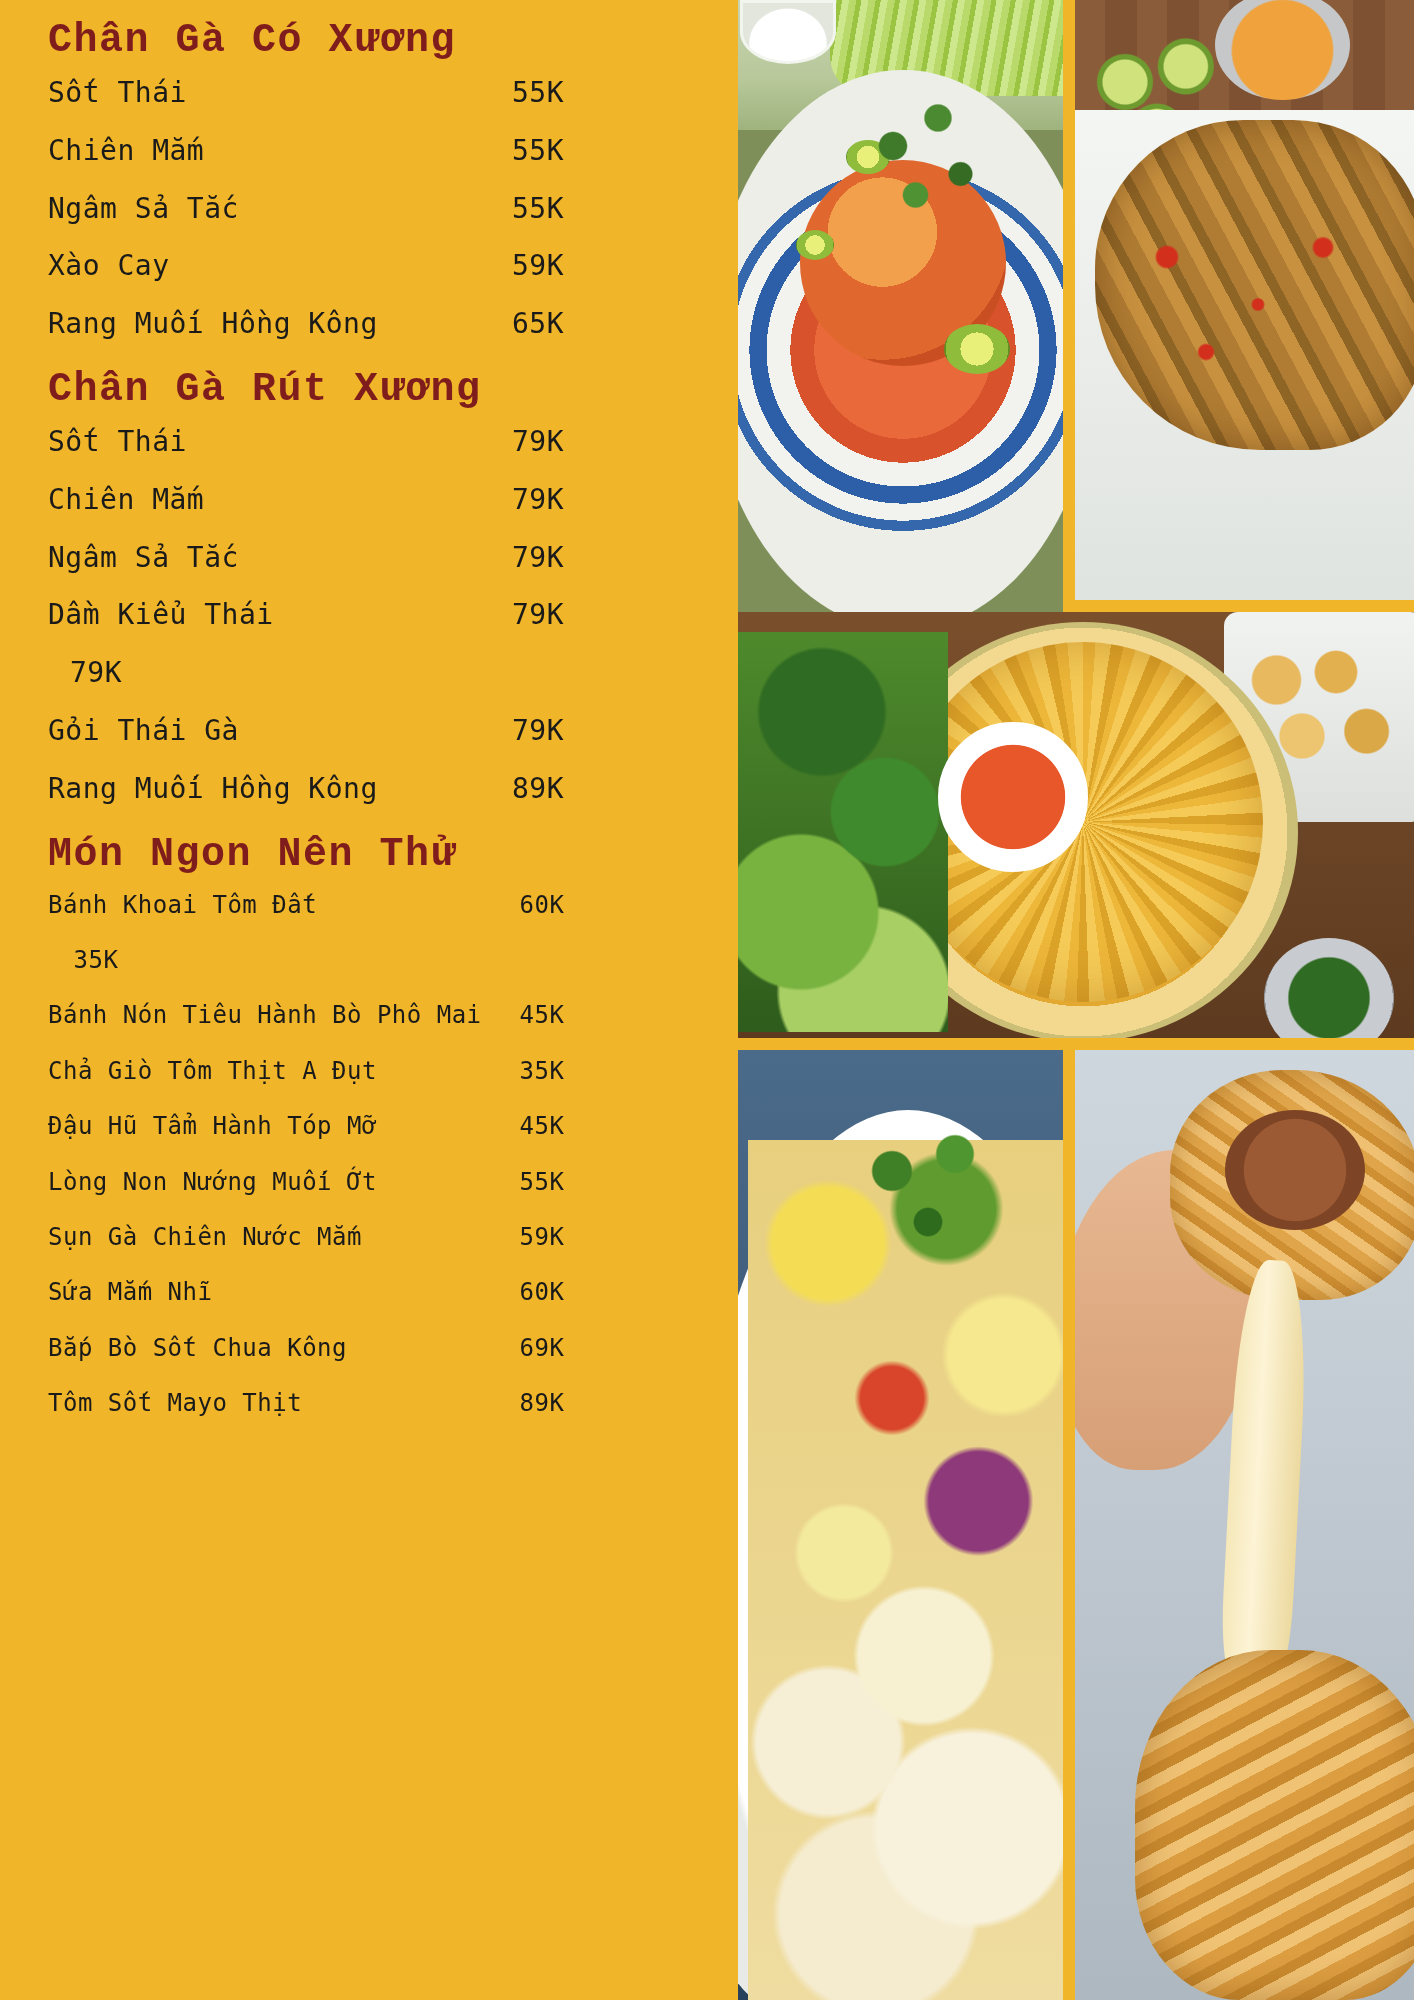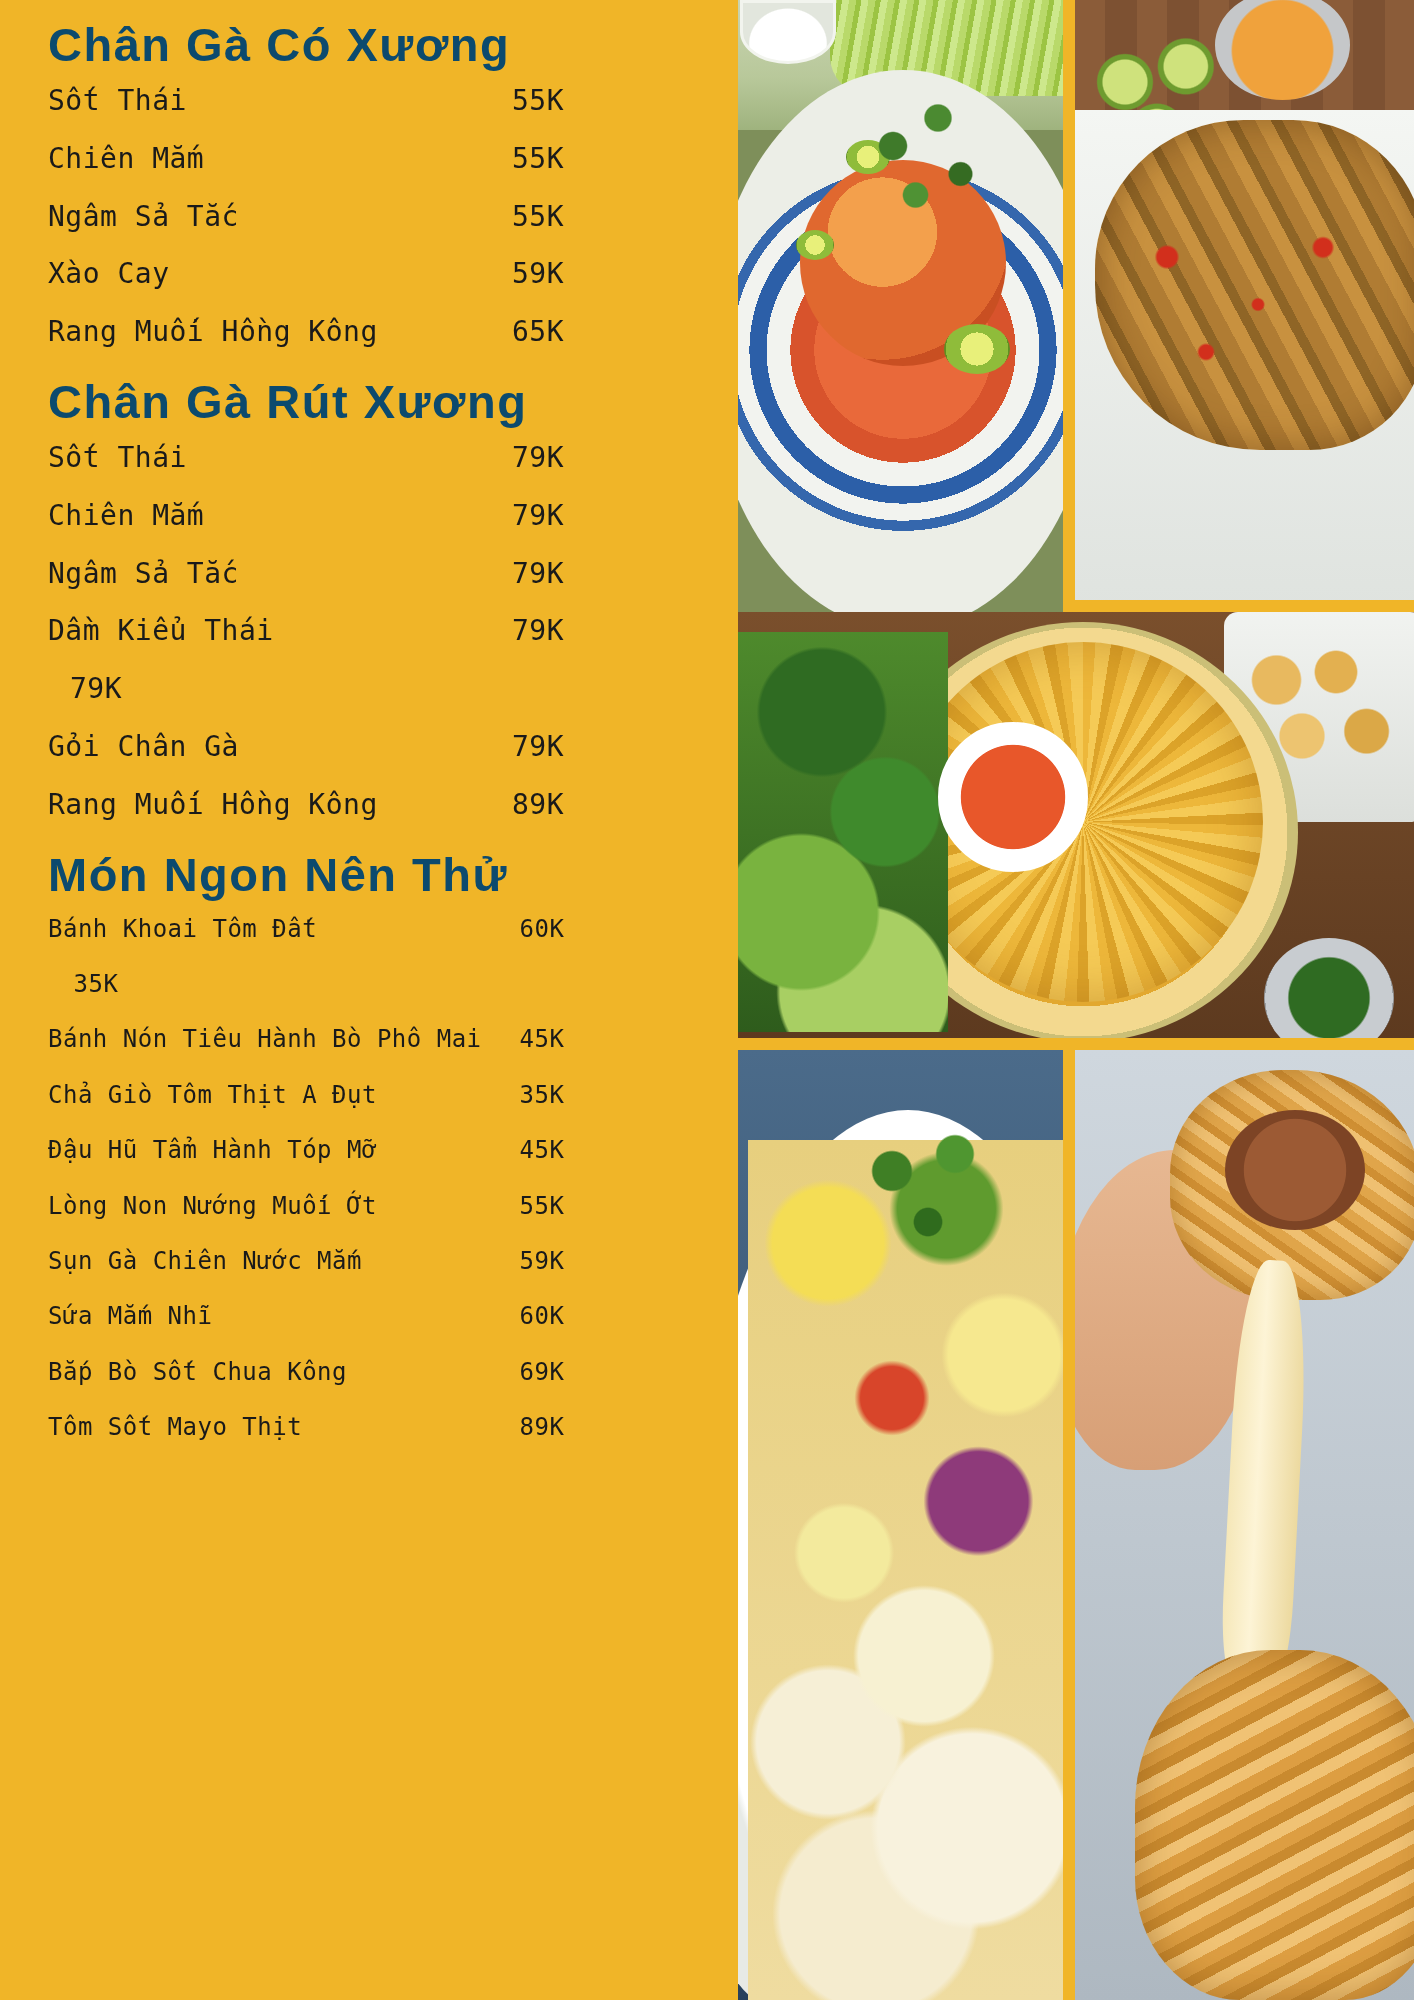--- a/index.html
+++ b/index.html
@@ -24,25 +24,25 @@
   .menu-col {
     width: 728px;
     flex: 0 0 728px;
     padding: 18px 0 0 48px;
     box-sizing: border-box;
   }
   .section {
     margin-bottom: 2px;
   }
   .section-title {
-    font-family: Liberation Sans, sans-serif;
+    font-family: Liberation Mono, monospace;
     font-weight: bold;
-    font-size: 47px;
+    font-size: 40px;
     letter-spacing: 1.5px;
-    color: #0c4a6e;
+    color: #7f1d1d;
     margin: 0 0 14px 0;
     line-height: 1.15;
   }
   .section:nth-child(2) .section-title,
   .section:nth-child(3) .section-title {
     margin-top: 18px;
   }
   .items {
     margin: 0 0 6px 0;
   }
@@ -350,21 +350,21 @@
           <span class="price">79K</span>
         </div>
         <div class="item">
           <span class="name">Dầm Kiểu Thái</span>
           <span class="price">79K</span>
         </div>
         <div class="item">
           <span class="price">79K</span>
         </div>
         <div class="item">
-          <span class="name">Gỏi Chân Gà</span>
+          <span class="name">Gỏi Thái Gà</span>
           <span class="price">79K</span>
         </div>
         <div class="item">
           <span class="name">Rang Muối Hồng Kông</span>
           <span class="price">89K</span>
         </div>
       </div>
     </div>
 
     <div class="section compact">

